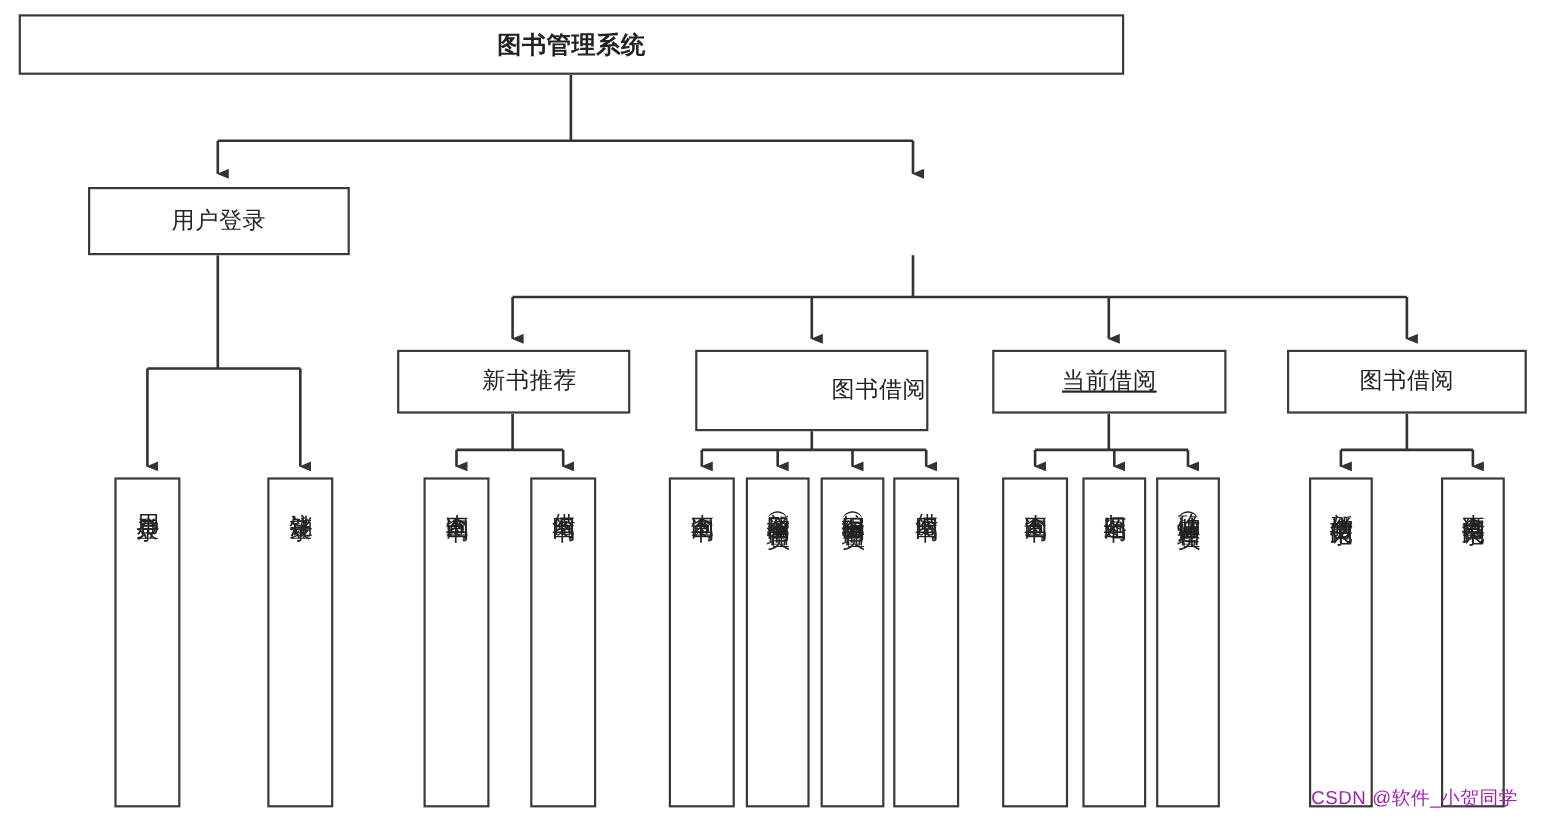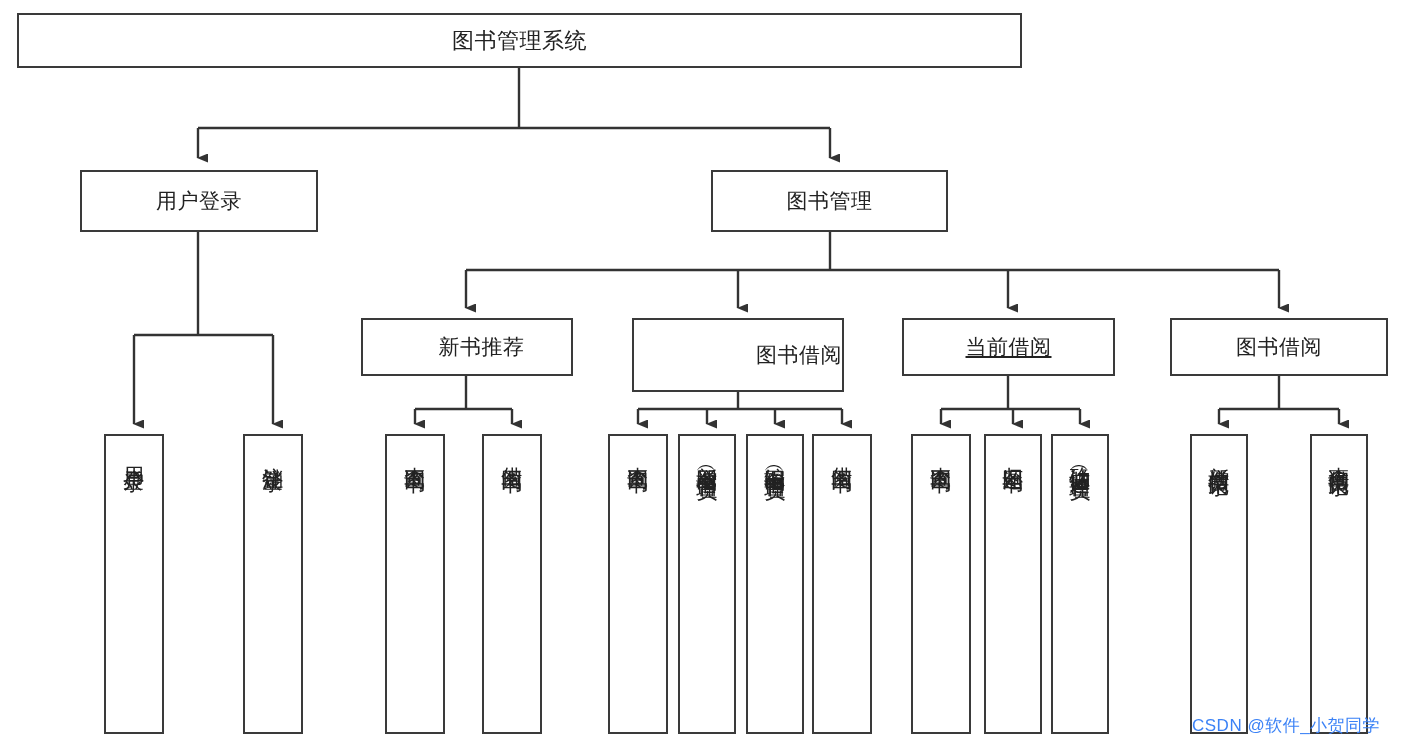--- a/index.html
+++ b/index.html
@@ -56,21 +56,21 @@
     writing-mode: vertical-rl;
     text-orientation: upright;
     font-size: 21px;
     line-height: 1.3;
     letter-spacing: 2px;
     white-space: nowrap;
   }
   .watermark {
     position: absolute;
     font-size: 17px;
-    color: #3b82f6;
+    color: #a21caf;
     white-space: nowrap;
     letter-spacing: 0.5px;
     text-align: center;
   }
 </style>
 </head>
 <body>
 
 <div id="canvas">
 
@@ -117,29 +117,26 @@
       <path d="M1013,409 L1013,424" marker-end="url(#arrowhead)"></path>
       <path d="M1080,409 L1080,424" marker-end="url(#arrowhead)"></path>
 
       <path d="M1279,376 L1279,409"></path>
       <path d="M1219,409 L1339,409"></path>
       <path d="M1219,409 L1219,424" marker-end="url(#arrowhead)"></path>
       <path d="M1339,409 L1339,424" marker-end="url(#arrowhead)"></path>
     </g>
   </svg>
 
-  <div class="node horizontal root" style="left: 17px; top: 13px; width: 1005px; height: 55px;">
+  <div class="node horizontal root" style="left: 17px; top: 13px; width: 1005px; height: 55px; font-weight: bold;">
     <span class="label">图书管理系统</span>
   </div>
 
   <div class="node horizontal" style="left: 80px; top: 170px; width: 238px; height: 62px;">
     <span class="label">用户登录</span>
-  </div>
-  <div class="node horizontal" style="left: 711px; top: 170px; width: 237px; height: 62px;">
-    <span class="label">图书管理</span>
   </div>
 
   <div class="node horizontal" style="left: 361px; top: 318px; width: 212px; height: 58px; padding-left: 29px;">
     <span class="label">新书推荐</span>
   </div>
   <div class="node horizontal" style="left: 632px; top: 318px; width: 212px; height: 74px; justify-content: flex-end;">
     <span class="label">图书借阅</span>
   </div>
   <div class="node horizontal" style="left: 902px; top: 318px; width: 213px; height: 58px; text-decoration: underline;">
     <span class="label">当前借阅</span>

